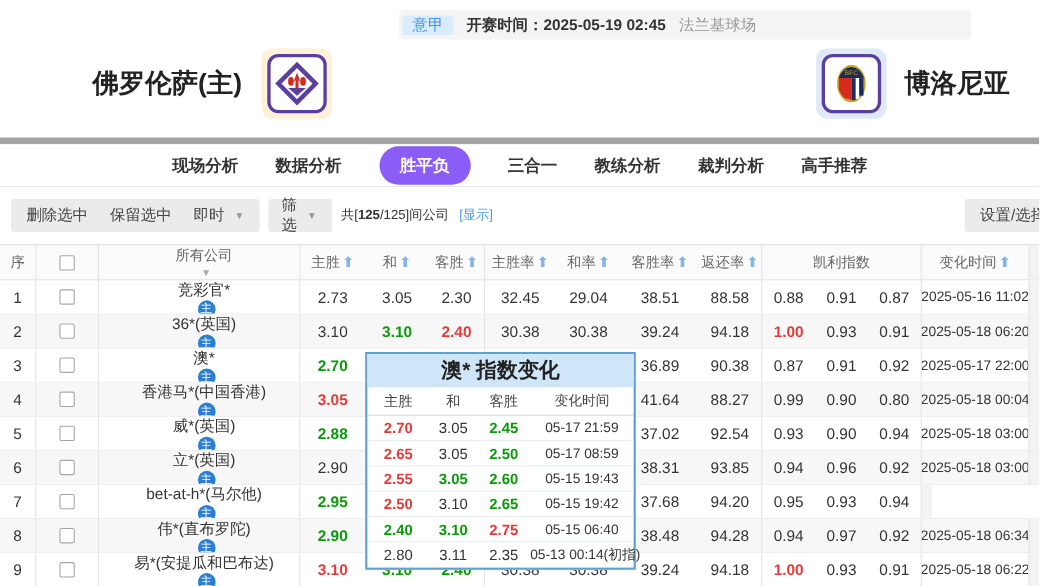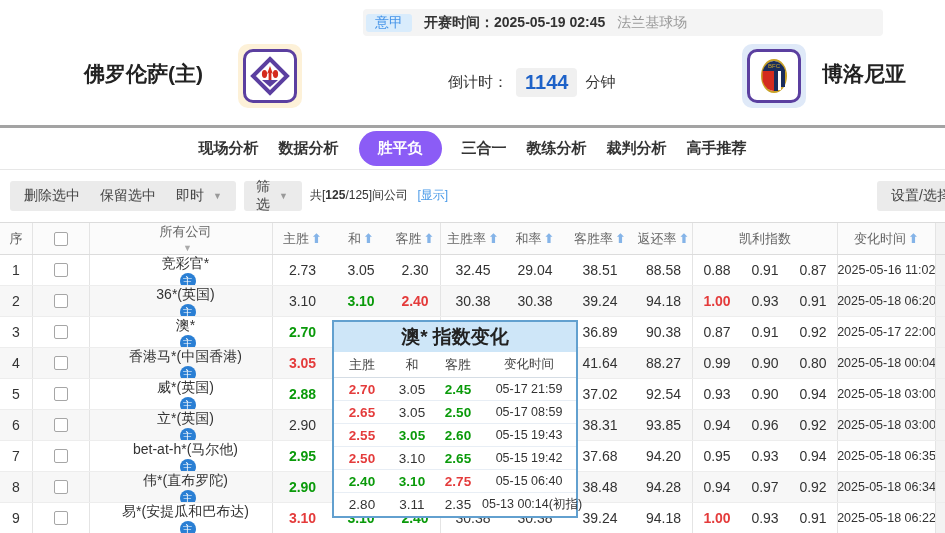--- a/index.html
+++ b/index.html
@@ -10,37 +10,37 @@
   
   .league-pill { position:absolute; left:363px; top:9px; width:520px; height:27px;
     background:#f4f4f4; border-radius:4px; display:flex; align-items:center; gap:12px; }
   .league-badge { margin-left:3px; background:#d9ecfc; color:#4694e8; font-size:14px;
     padding:0 9px; border-radius:3px; }
   .kickoff { font-size:14px; font-weight:bold; color:#333; }
   .venue { font-size:14px; color:#999; }
 
   
   .team-header { position:absolute; left:0; top:0; width:945px; height:125px; }
-  .team-name { position:absolute; top:60px; font-size:21px; font-weight:bold; color:#222; white-space:nowrap; }
+  .team-name { position:absolute; top:60px; font-size:24px; font-weight:bold; color:#222; white-space:nowrap; }
   .home-name { left:84px; }
   .away-name { left:822px; }
   .logo-box { position:absolute; top:44px; width:64px; height:64px; border-radius:10px;
     display:flex; align-items:center; justify-content:center; }
   .home-logo { left:238px; background:#fdf1d8; }
   .away-logo { left:742px; background:#dfe9f8; }
   .logo-inner { width:54px; height:54px; background:#fff; border:3px solid #5b3fa0; border-radius:10px;
     display:flex; align-items:center; justify-content:center; }
   .countdown { position:absolute; left:448px; top:68px; display:flex; align-items:center; gap:8px; }
   .cd-label, .cd-unit { font-size:15px; color:#333; }
   .cd-value { background:#f0f0f0; border-radius:4px; padding:3px 9px; font-size:20px; font-weight:bold; color:#1e62c8; }
 
   
   .tab-bar { position:absolute; left:0; top:125px; width:945px; height:45px;
-    border-top:3px solid #a3a3a3; border-bottom:1px solid #e7e7e7;
-    display:flex; align-items:center; justify-content:center; gap:20px; }
+    border-top:6px solid #a3a3a3; border-bottom:1px solid #e7e7e7;
+    display:flex; align-items:center; justify-content:center; gap:34px; }
   .tab { font-size:15px; font-weight:600; color:#333; cursor:pointer; white-space:nowrap; }
   .tab.active { background:#8b5cf6; color:#fff; border-radius:999px; padding:8px 19px; }
 
   
   .toolbar { position:absolute; left:0; top:170px; width:945px; height:52px; }
   .tb-btn { position:absolute; top:11px; height:30px; background:#ebebeb; border:none; border-radius:3px;
     font-size:14px; color:#444; font-family:inherit; display:flex; align-items:center; padding:0 14px; cursor:pointer; }
   .btn-del { left:10px; } .btn-keep { left:86px; }
   .dd { justify-content:space-between; }
   .dd-live { left:162px; width:74px; } .dd-filter { left:244px; width:58px; gap:6px;padding-left:12px; }
@@ -107,25 +107,20 @@
           <polygon points="20,3 37,20 20,37 3,20" fill="#fff" stroke="#5b3fa0" stroke-width="4"></polygon>
           <path d="M20 10 L23 18 L20 16 L17 18 Z" fill="#d42b1e"></path>
           <ellipse cx="14.5" cy="18" rx="2.6" ry="4" fill="#d42b1e"></ellipse>
           <ellipse cx="25.5" cy="18" rx="2.6" ry="4" fill="#d42b1e"></ellipse>
           <rect x="18.6" y="16" width="2.8" height="8" fill="#d42b1e"></rect>
           <path d="M12 24 L28 24 L20 31 Z" fill="#5b3fa0"></path>
         </svg>
       </div>
     </div>
 
-    <div class="countdown">
-      <span class="cd-label">倒计时：</span>
-      <span class="cd-value">1144</span>
-      <span class="cd-unit">分钟</span>
-    </div>
 
     <div class="logo-box away-logo">
       <div class="logo-inner">
         <svg width="40" height="40" viewBox="0 0 40 40">
           <ellipse cx="20" cy="20" rx="12" ry="16" fill="#fff" stroke="#c9a227" stroke-width="2"></ellipse>
           <path d="M20 5 A12 16 0 0 0 8.6 15 L31.4 15 A12 16 0 0 0 20 5 Z" fill="#1a2c5b"></path>
           <path d="M8.6 15 L8.6 25 A12 16 0 0 0 20 35 L20 15 Z" fill="#d42b1e"></path>
           <rect x="20" y="15" width="4" height="20" fill="#1a2c5b"></rect>
           <rect x="24" y="15" width="3" height="19" fill="#fff"></rect>
           <rect x="27" y="15" width="4" height="16" fill="#1a2c5b"></rect>
@@ -370,21 +365,20 @@
           <div class="c odd ow2 k"></div>
           <div class="c rw0 sepl"></div>
           <div class="c rw1"></div>
           <div class="c rw2">37.68</div>
           <div class="c rw3">94.20</div>
           <div class="c kelly sepl">
             <span class="k">0.95</span>
             <span class="k">0.93</span>
             <span class="k">0.94</span>
           </div>
-          <div class="c time sepl">2025-05-18 06:35</div>
           <div class="c sliver sepl"></div>
         </div>
         <div class="trow alt">
           <div class="c no">8</div>
           <div class="c chk">
             <span class="cb"></span>
           </div>
           <div class="c company">
             <span class="cname">伟*(直布罗陀)</span>
             <span class="badge">主</span>

